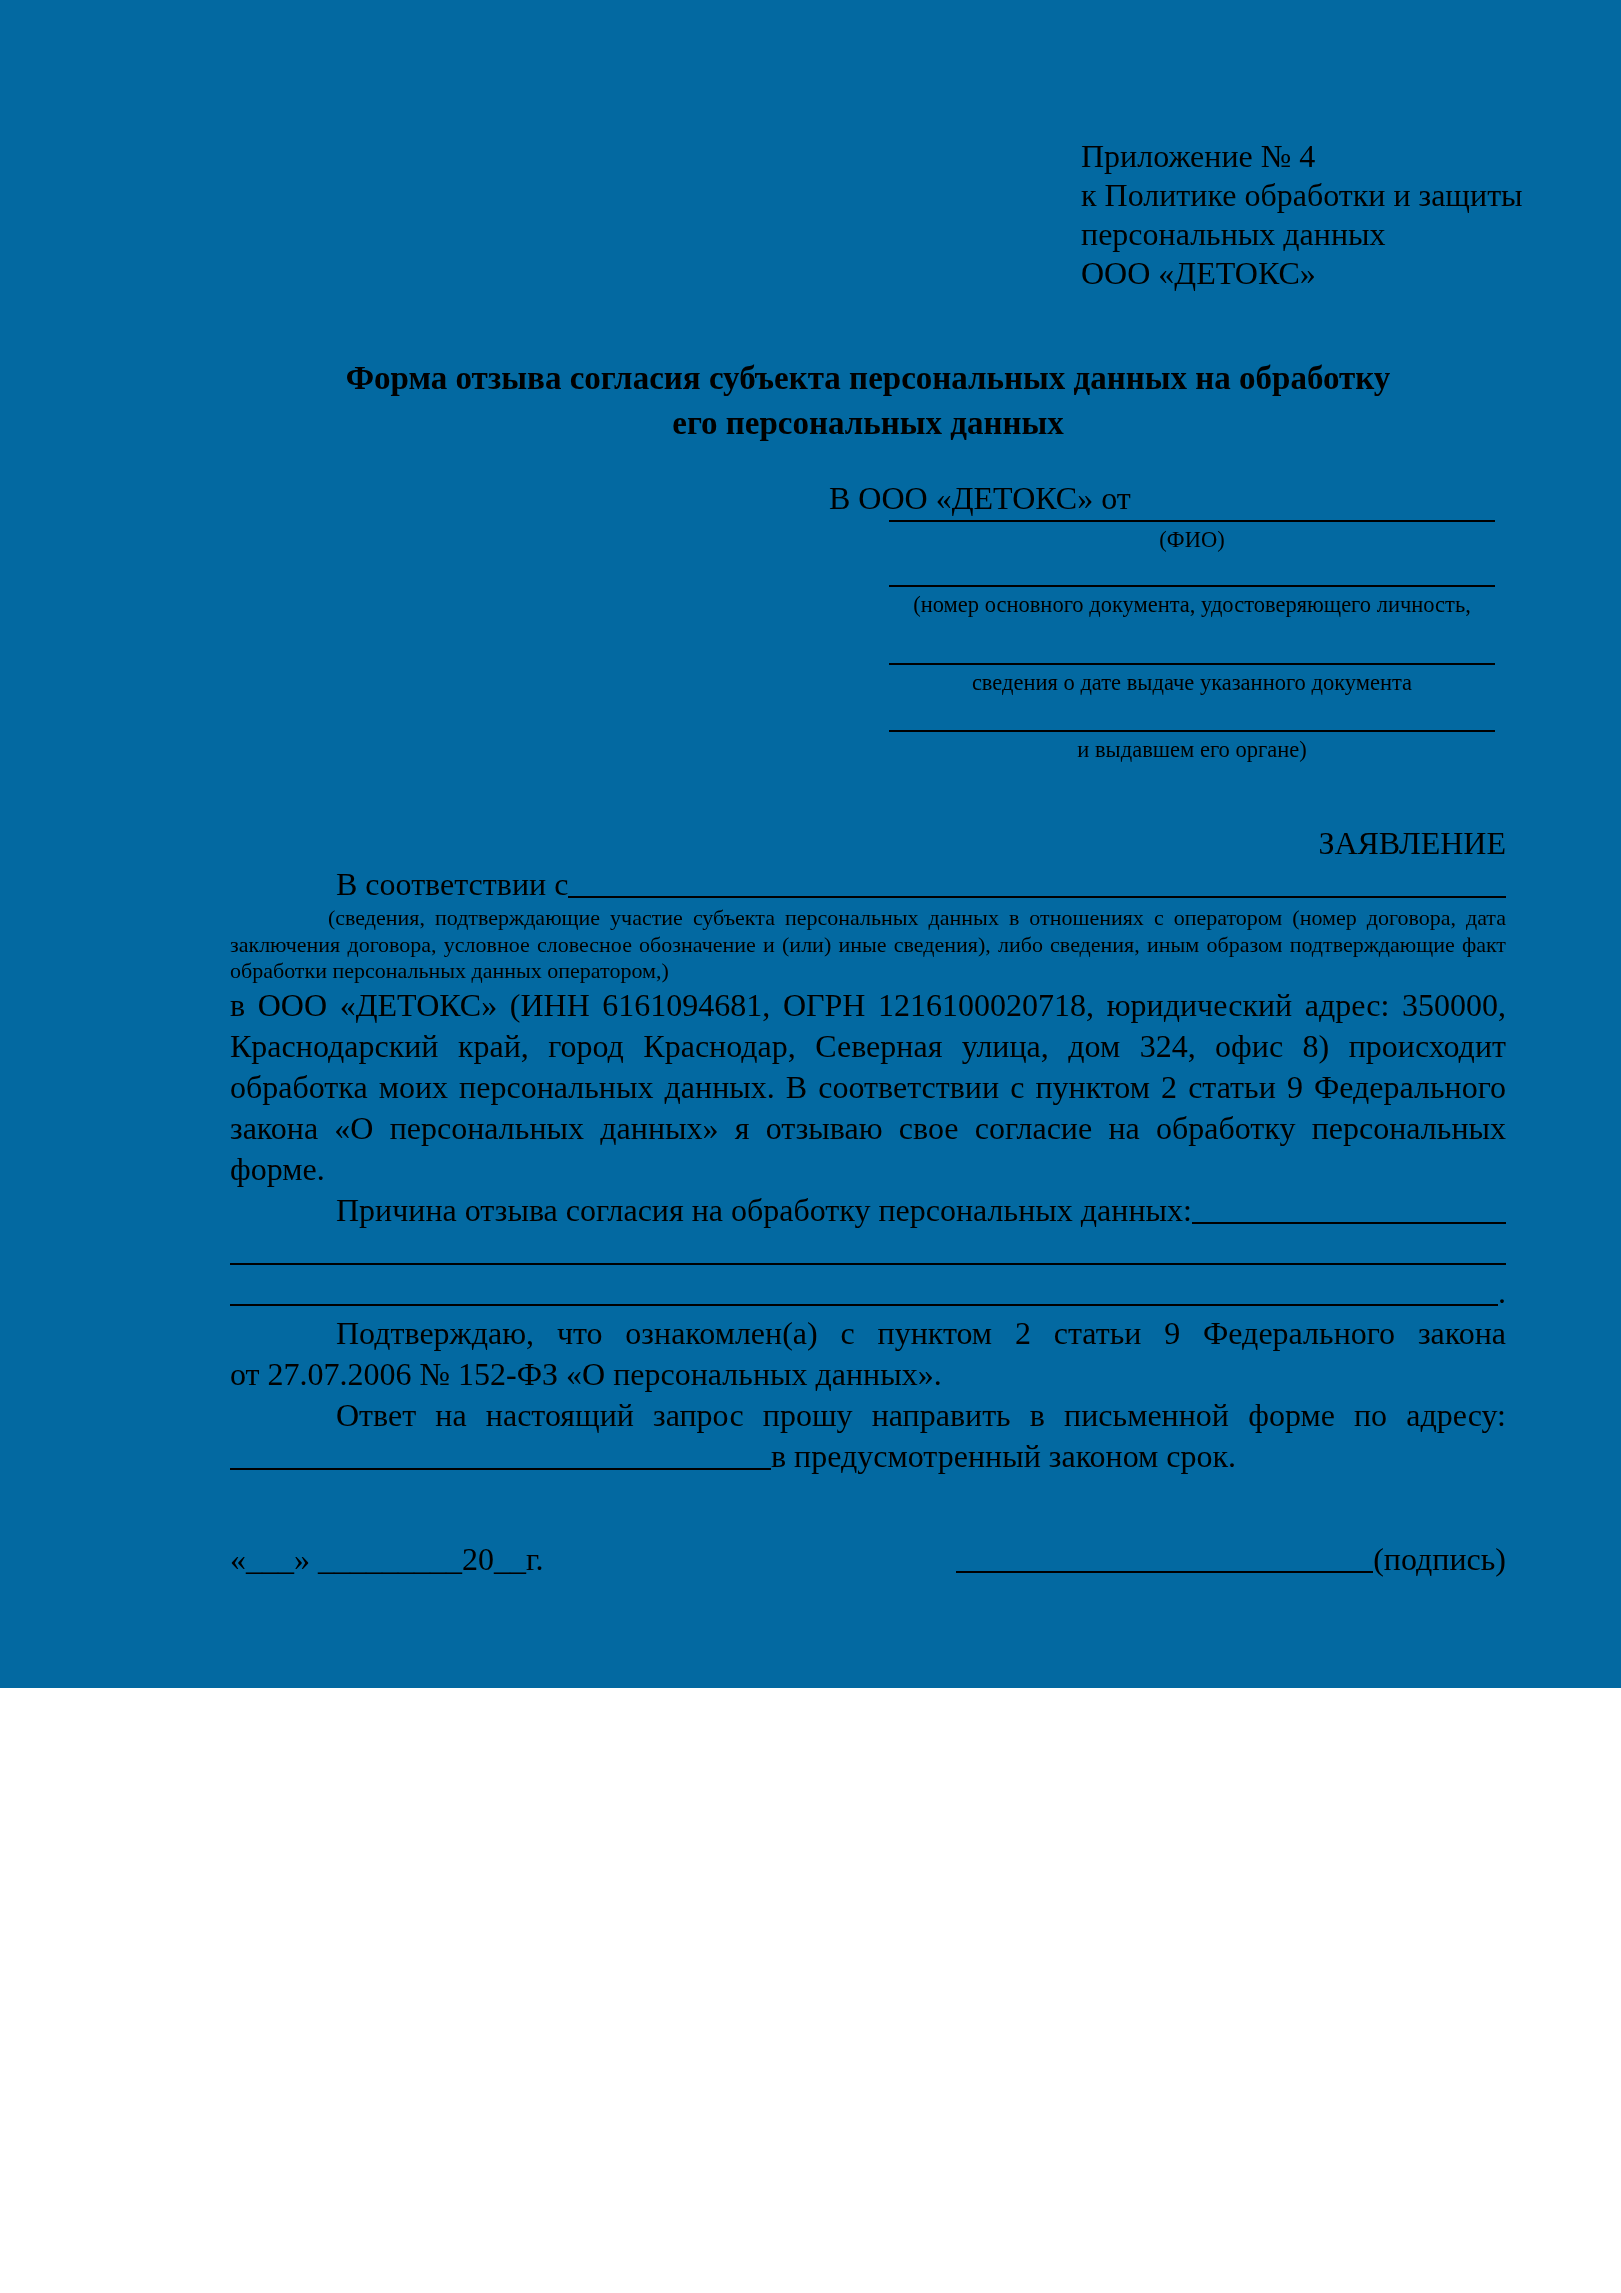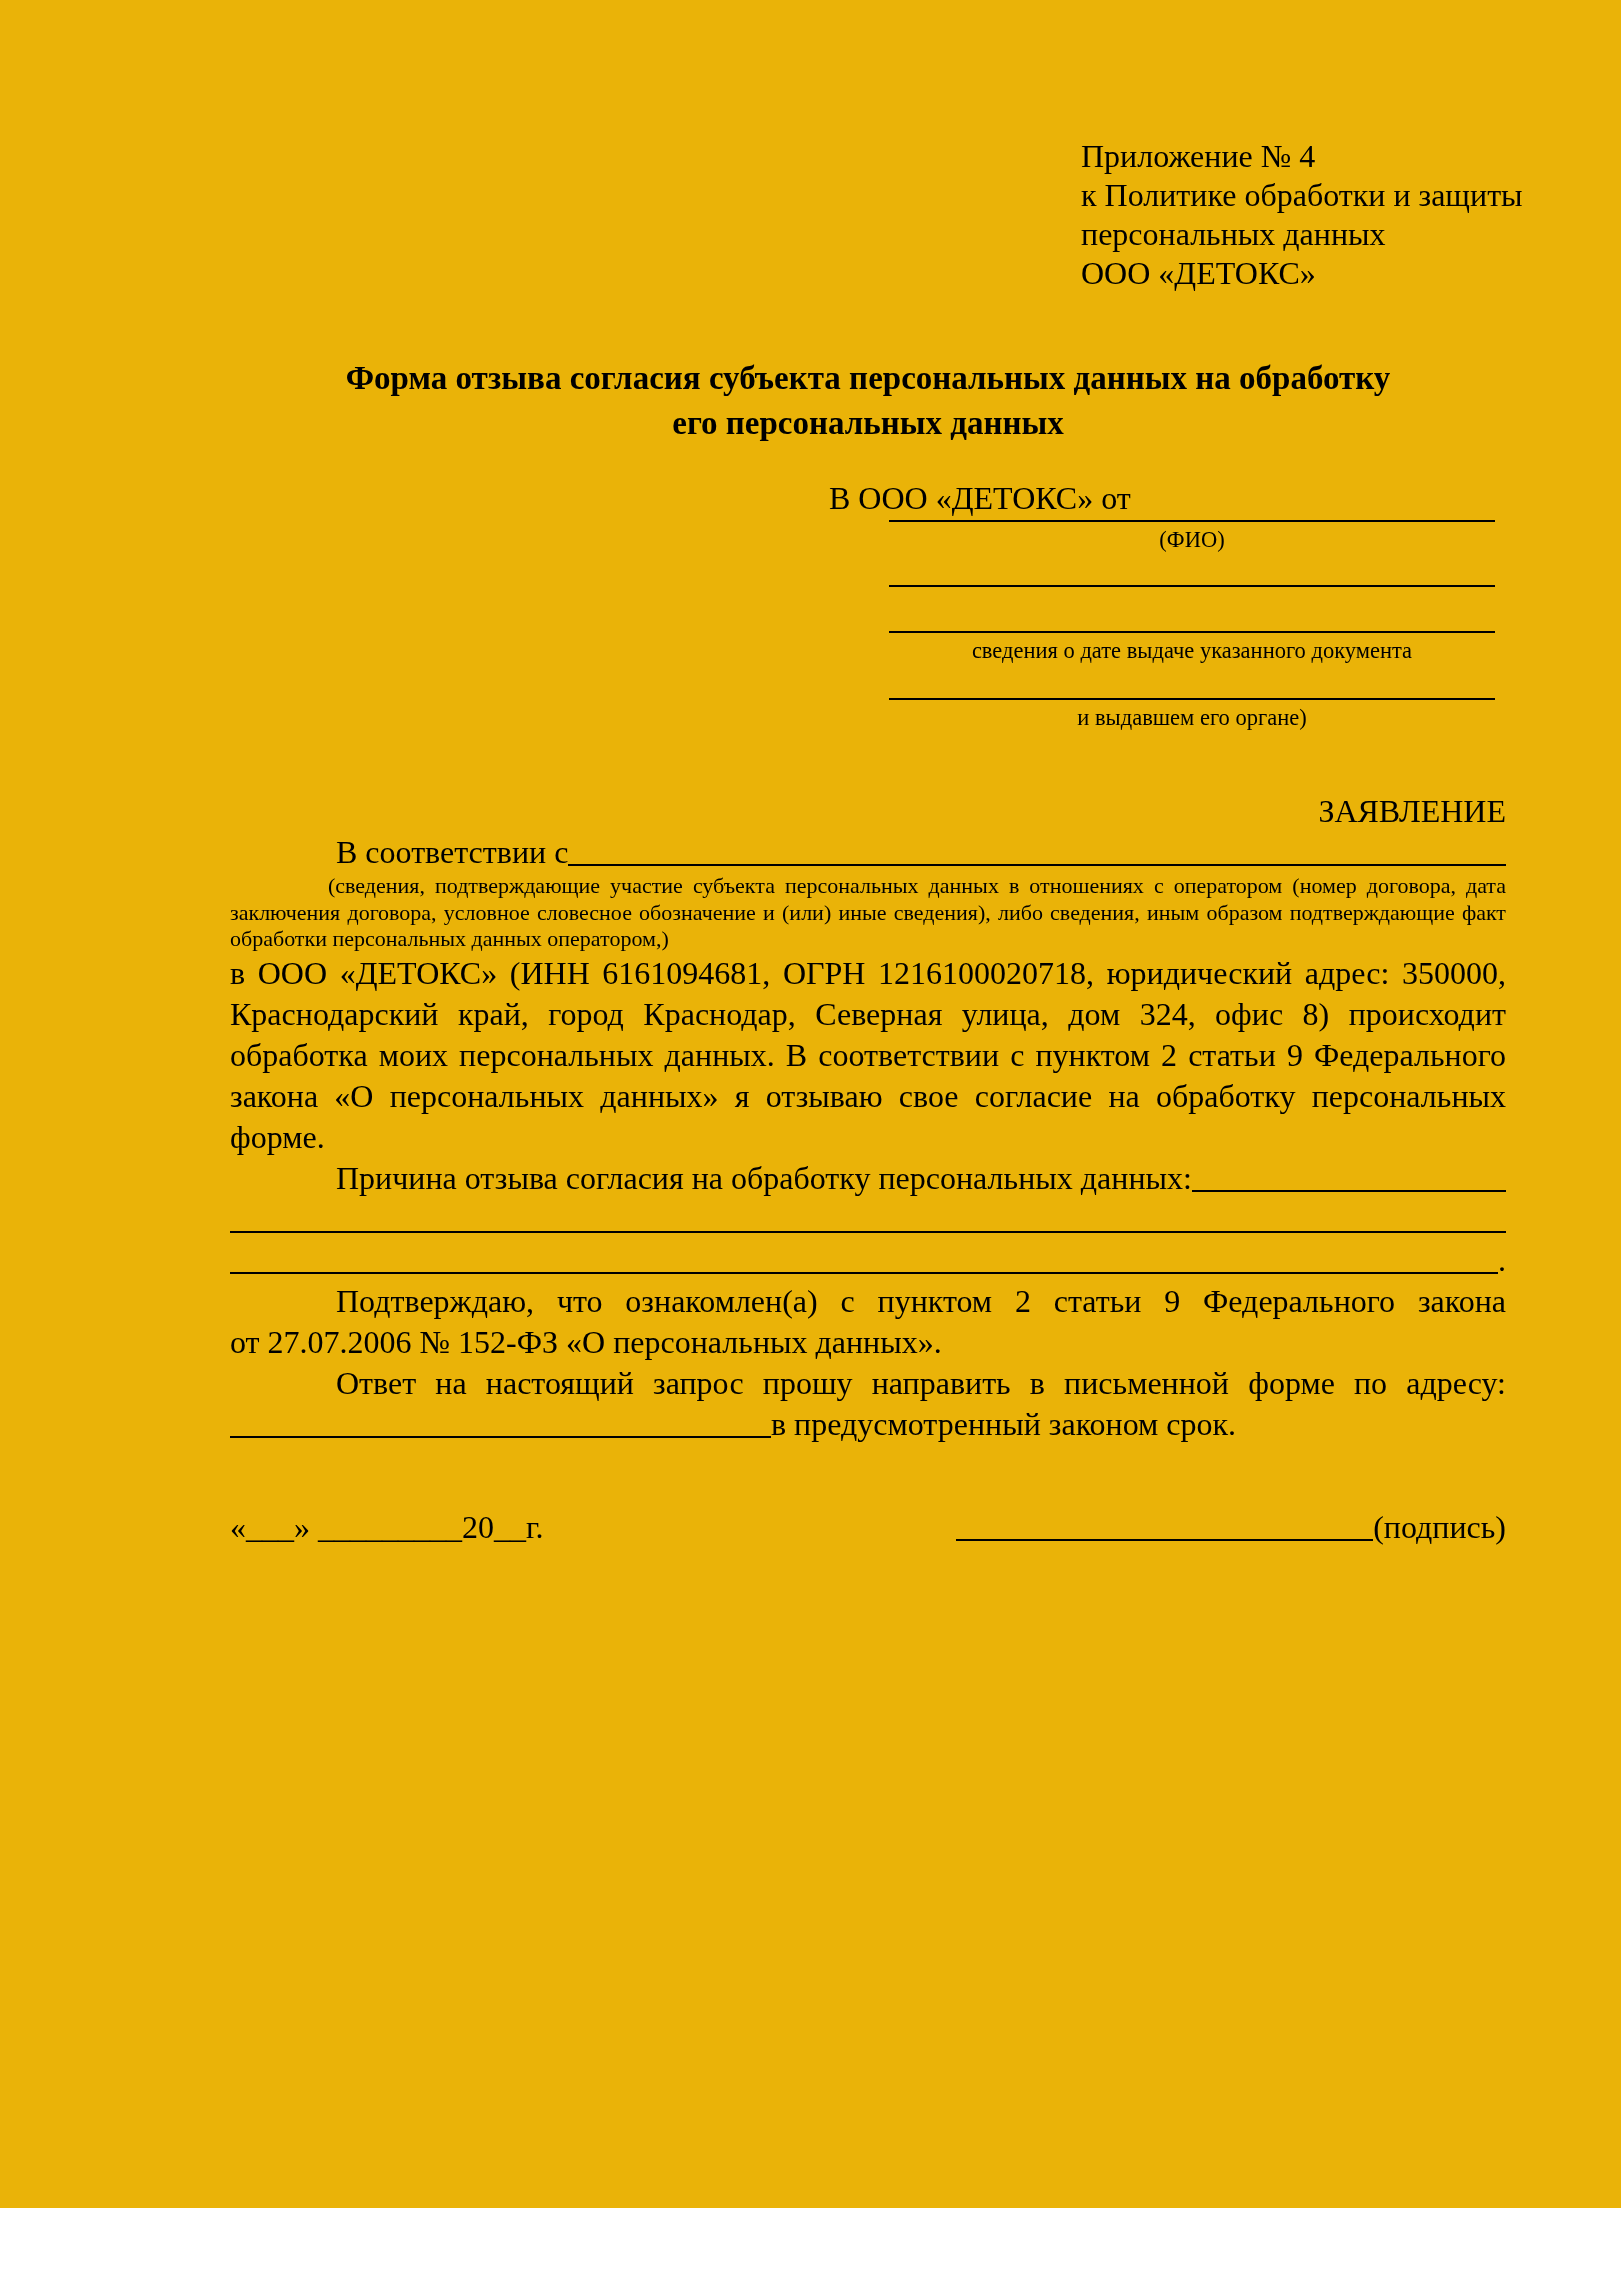--- a/index.html
+++ b/index.html
@@ -1,19 +1,19 @@
 <!DOCTYPE html>
 <html><head>
 <meta charset="utf-8">
 <style>
   html,body { margin:0; padding:0; background:#ffffff; }
   .page {
     position:relative;
-    width:1621px; height:2208px;
-    background:#eab308;
+    width:1621px; height:1688px;
+    background:#0369a1;
     color:#000;
     font-family:"Liberation Serif","DejaVu Serif",serif;
     font-size:32px;
     overflow:hidden;
   }
   .content { position:absolute; left:230px; top:0; width:1276px; }
 
   .hdr { margin-top:137px; margin-left:851px; line-height:39px; white-space:nowrap; }
 
   .title { margin-top:63px; text-align:center; font-weight:700; font-size:33px; line-height:45px; }
@@ -67,20 +67,21 @@
 
     <div class="to-line">В ООО «ДЕТОКС» от</div>
 
     <div class="field">
       <div class="blank blank-h0"></div>
       <div class="caption">(ФИО)</div>
     </div>
 
     <div class="field">
       <div class="blank blank-h32"></div>
+      <div class="caption">(номер основного документа, удостоверяющего личность,</div>
     </div>
 
     <div class="field">
       <div class="blank blank-h45"></div>
       <div class="caption">сведения о дате выдаче указанного документа</div>
     </div>
 
     <div class="field">
       <div class="blank blank-h34"></div>
       <div class="caption">и выдавшем его органе)</div>

